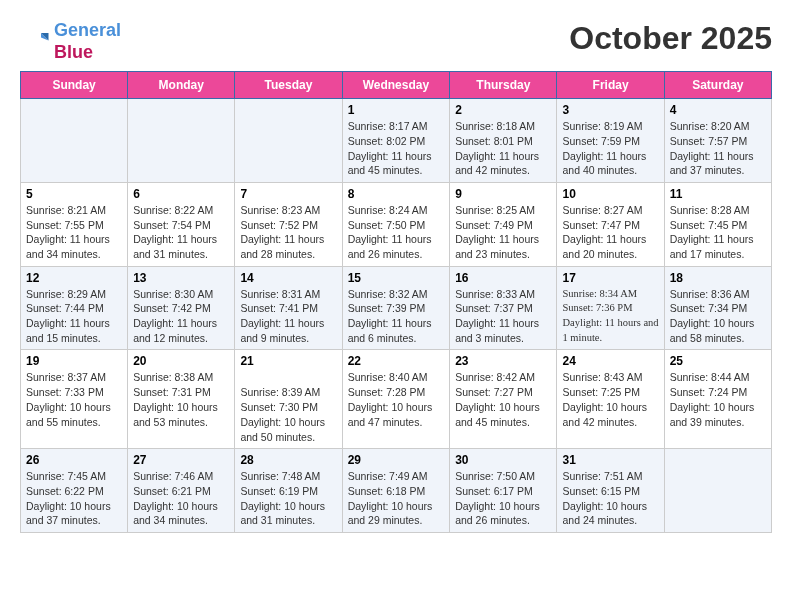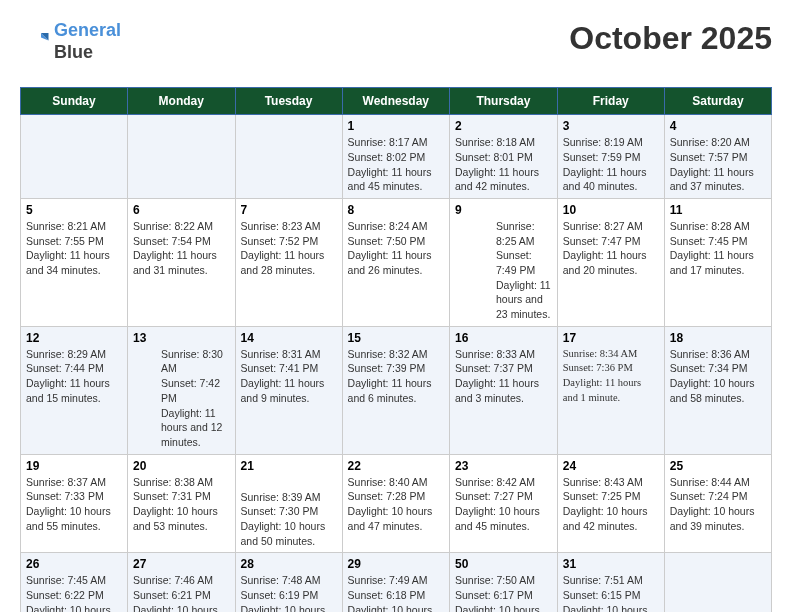--- a/index.html
+++ b/index.html
@@ -7,21 +7,21 @@
       font-family: Arial, sans-serif;
       background: #fff;
       width: 792px;
       min-height: 612px;
       padding: 20px;
     }
     .header {
       display: flex;
       justify-content: space-between;
       align-items: flex-start;
-      margin-bottom: 24px;
+      margin-bottom: 8px;
     }
     .logo {
       display: flex;
       align-items: center;
     }
     .logo-text {
       font-size: 18px;
       font-weight: bold;
       color: #333;
       line-height: 1.2;
@@ -45,21 +45,21 @@
     .subtitle {
       font-size: 14px;
       color: #555;
     }
     table {
       width: 100%;
       border-collapse: collapse;
       font-size: 11px;
     }
     thead tr th {
-      background-color: #14532d;
+      background-color: #ec4899;
       color: white;
       text-align: center;
       padding: 6px 4px;
       font-size: 12px;
       font-weight: bold;
       border: 1px solid #3a6aaa;
     }
     tbody tr td {
       vertical-align: top;
       border: 1px solid #ccc;
@@ -94,21 +94,21 @@
 
 <div class="header">
   <div class="logo">
     <svg class="logo-icon" viewBox="0 0 40 40">
       <rect x="0" y="0" width="40" height="40" fill="white"></rect>
       <polygon points="28,8 38,18 28,14" fill="#4a90d9"></polygon>
       <polygon points="28,8 38,18 38,8" fill="#2a6aaa"></polygon>
     </svg>
     <div class="logo-text">
       <div><span>General</span></div>
-      <div><span style="color:#404040">Blue</span></div>
+      <div><span style="color:#be185d">Blue</span></div>
     </div>
   </div>
   <div class="title-block">
     <div class="month-title">October 2025</div>
   </div>
 </div>
 
 <table>
   <thead>
     <tr>
@@ -171,21 +171,21 @@
 Daylight: 11 hours and 28 minutes.</div>
         </td>
         <td>
           <span class="day-number">8</span>
           <div class="day-info" style="white-space: pre-line;">Sunrise: 8:24 AM
 Sunset: 7:50 PM
 Daylight: 11 hours and 26 minutes.</div>
         </td>
         <td>
           <span class="day-number">9</span>
-          <div class="day-info" style="white-space: pre-line; margin-left: 41px;">Sunrise: 8:25 AM
+          <div class="day-info" style="white-space: pre-line;">Sunrise: 8:25 AM
 Sunset: 7:49 PM
 Daylight: 11 hours and 23 minutes.</div>
         </td>
         <td>
           <span class="day-number">10</span>
           <div class="day-info" style="white-space: pre-line;">Sunrise: 8:27 AM
 Sunset: 7:47 PM
 Daylight: 11 hours and 20 minutes.</div>
         </td>
         <td>
@@ -197,21 +197,21 @@
       </tr>
       <tr>
         <td>
           <span class="day-number">12</span>
           <div class="day-info" style="white-space: pre-line;">Sunrise: 8:29 AM
 Sunset: 7:44 PM
 Daylight: 11 hours and 15 minutes.</div>
         </td>
         <td>
           <span class="day-number">13</span>
-          <div class="day-info" style="white-space: pre-line; margin-left: 28px;">Sunrise: 8:30 AM
+          <div class="day-info" style="white-space: pre-line;">Sunrise: 8:30 AM
 Sunset: 7:42 PM
 Daylight: 11 hours and 12 minutes.</div>
         </td>
         <td>
           <span class="day-number">14</span>
           <div class="day-info" style="white-space: pre-line;">Sunrise: 8:31 AM
 Sunset: 7:41 PM
 Daylight: 11 hours and 9 minutes.</div>
         </td>
         <td>
@@ -302,21 +302,21 @@
 Sunset: 6:19 PM
 Daylight: 10 hours and 31 minutes.</div>
         </td>
         <td>
           <span class="day-number">29</span>
           <div class="day-info" style="white-space: pre-line;">Sunrise: 7:49 AM
 Sunset: 6:18 PM
 Daylight: 10 hours and 29 minutes.</div>
         </td>
         <td>
-          <span class="day-number">50</span>
+          <span class="day-number">30</span>
           <div class="day-info" style="white-space: pre-line;">Sunrise: 7:50 AM
 Sunset: 6:17 PM
 Daylight: 10 hours and 26 minutes.</div>
         </td>
         <td>
           <span class="day-number">31</span>
           <div class="day-info" style="white-space: pre-line;">Sunrise: 7:51 AM
 Sunset: 6:15 PM
 Daylight: 10 hours and 24 minutes.</div>
         </td>

